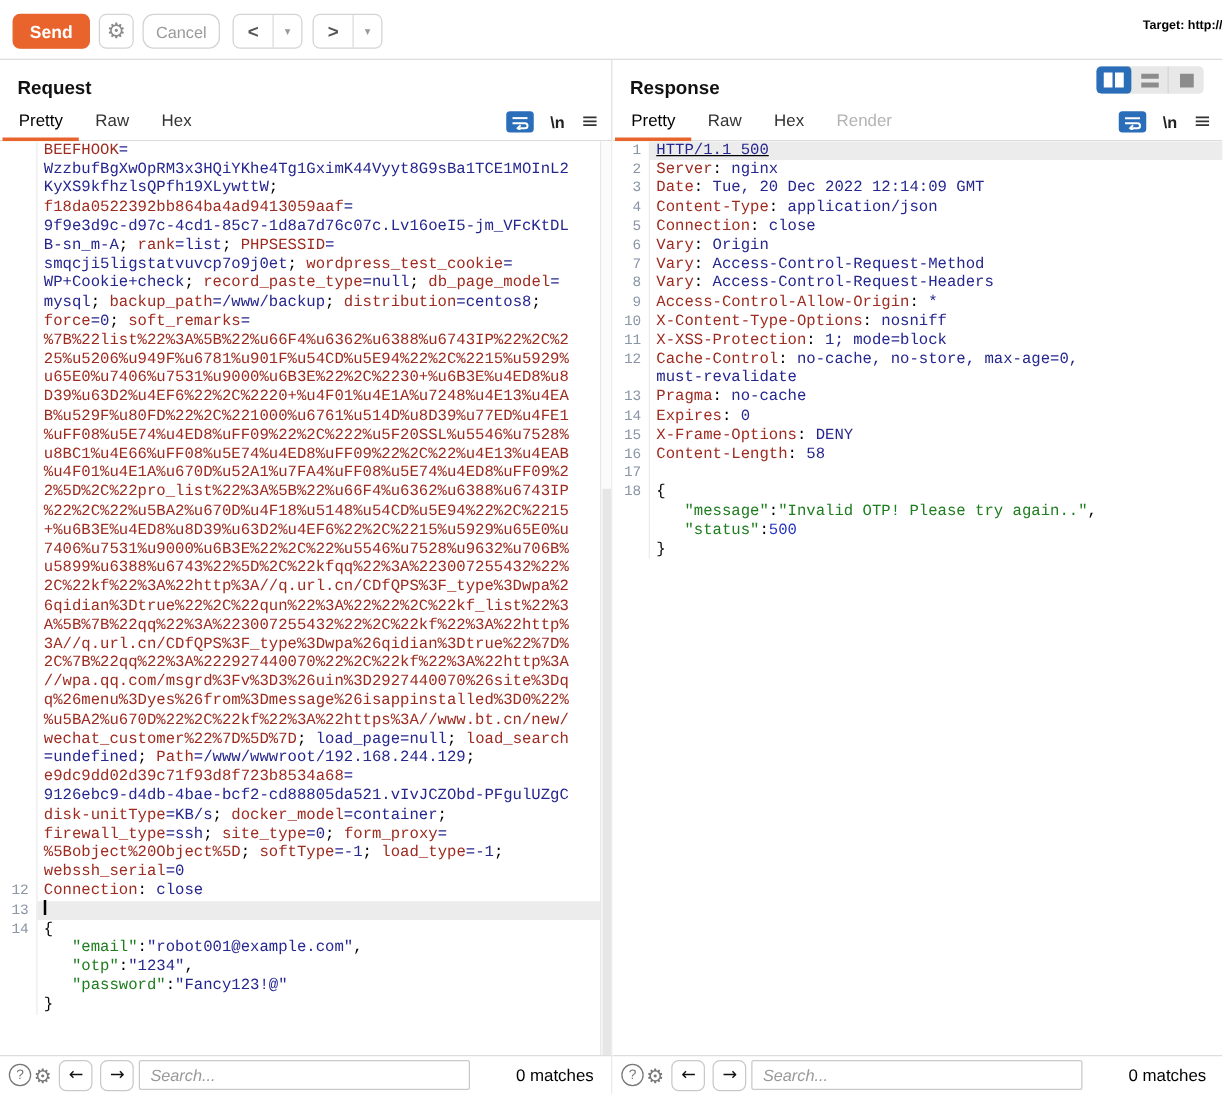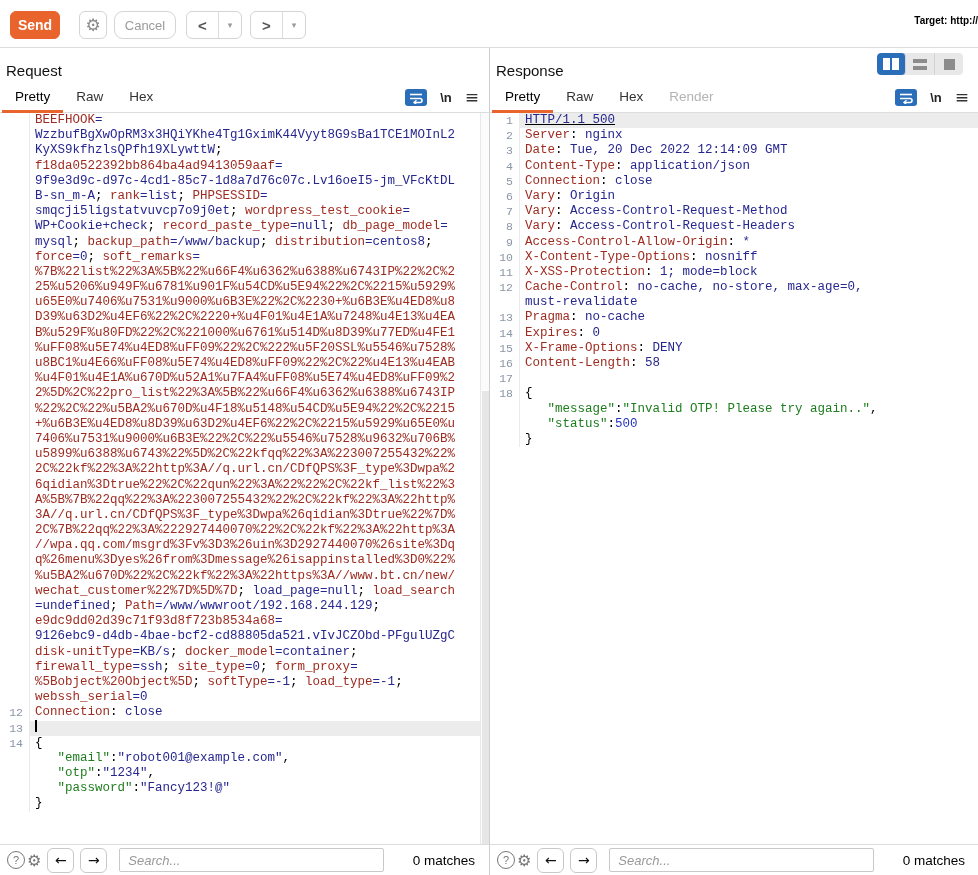--- a/index.html
+++ b/index.html
@@ -1,35 +1,35 @@
 <!DOCTYPE html>
 <html><head>
 <meta charset="utf-8">
 <style>
   html,body{margin:0;padding:0;background:#fff;}
   #app{position:relative;width:978px;height:875px;background:#fff;font-family:"Liberation Sans",sans-serif;overflow:hidden;}
   
   #toolbar{position:absolute;left:0;top:0;width:978px;height:48px;background:#fff;border-bottom:1px solid #dcdcdc;box-sizing:border-box;}
   .btn{position:absolute;top:11px;height:28px;box-sizing:border-box;border:1px solid #d4d4d4;border-radius:6px;background:#fff;display:flex;align-items:center;justify-content:center;font-size:13px;color:#9a9a9a;cursor:default;}
-  #send-btn{left:10px;width:50px;background:#e8642c;border:1px solid #e8642c;color:#fff;font-weight:bold;font-size:14px;}
+  #send-btn{left:10px;width:62px;background:#e8642c;border:1px solid #e8642c;color:#fff;font-weight:bold;font-size:14px;}
   #gear-btn{left:79px;width:28px;font-size:17px;color:#8a8a8a;font-family:"DejaVu Sans",sans-serif;}
   #cancel-btn{left:114px;width:62px;border-radius:9px;}
   .navgrp{position:absolute;top:11px;width:56px;height:28px;border:1px solid #d4d4d4;border-radius:6px;display:flex;box-sizing:border-box;}
   #back-grp{left:186px;}
   #fwd-grp{left:250px;}
   .navmain{width:31px;display:flex;align-items:center;justify-content:center;font-size:15px;font-weight:bold;color:#555;border-right:1px solid #dcdcdc;}
   .navdrop{flex:1;display:flex;align-items:center;justify-content:center;font-size:9px;color:#9a9a9a;}
   #target{position:absolute;right:0px;top:15px;font-size:10px;font-weight:bold;color:#000000;white-space:nowrap;}
   
   .panel{position:absolute;top:48px;width:489px;height:827px;background:#fff;}
   #panel-request{left:0;}
   #panel-response{left:490px;}
   #divider{position:absolute;left:489px;top:48px;width:1px;height:827px;background:#cfcfcf;}
   .panel-head{position:absolute;left:0;top:0;width:100%;height:65px;box-sizing:border-box;border-bottom:1px solid #ddd;}
-  .panel-title{position:absolute;left:6px;top:14px;font-size:15px;font-weight:normal;color:#111;}
+  .panel-title{position:absolute;left:14px;top:14px;font-size:15px;font-weight:bold;color:#111;}
   .tabs{position:absolute;left:2px;bottom:0;display:flex;align-items:flex-end;height:26px;}
   .tab{padding:4px 13px 6px 13px;font-size:13.5px;color:#333;border-bottom:3px solid transparent;margin-bottom:-1px;cursor:default;}
   .tab.active{color:#000;border-bottom:3px solid #e8642c;margin-top:14px;}
   .tab.dim{color:#b3b3b3;}
   .head-icons{position:absolute;right:10px;bottom:6px;display:flex;align-items:center;gap:13px;}
   .wrap-icon{width:22px;height:17px;background:#2a6db8;border-radius:3px;display:flex;align-items:center;justify-content:center;}
   .nl-icon{font-size:13px;font-weight:bold;color:#222;font-family:"Liberation Sans",sans-serif;}
   .menu-icon{font-size:17px;color:#333;font-family:"DejaVu Sans",sans-serif;line-height:1;}
   
   #layout-switch{position:absolute;right:16px;top:5px;height:22px;display:flex;background:#e8e8e8;border-radius:4px;overflow:hidden;}
@@ -53,21 +53,21 @@
   .c-k{color:#1e7d1e;}
   .c-s{color:#1e7d1e;}
   .c-b{color:#2533c0;}
   .scrollbar{position:absolute;right:0;top:65px;width:9px;height:731px;background:#fbfbfb;border-left:1px solid #e8e8e8;box-sizing:border-box;}
   .thumb{position:absolute;left:1px;right:0;background:#e6e6e6;}
   
   .bottombar{position:absolute;left:0;bottom:0;width:100%;height:31px;box-sizing:border-box;border-top:1px solid #ddd;background:#fff;display:flex;align-items:center;}
   .help-icon{width:16px;height:16px;border:1.5px solid #777;border-radius:50%;color:#777;font-size:11px;display:flex;align-items:center;justify-content:center;margin-left:7px;flex:none;}
   .bb-gear{font-size:16px;color:#777;margin-left:2px;font-family:"DejaVu Sans",sans-serif;flex:none;}
   .bb-btn{width:27px;height:25px;border:1px solid #c9c9c9;border-radius:6px;display:flex;align-items:center;justify-content:center;font-size:14px;color:#111;margin-left:6px;box-sizing:border-box;flex:none;font-family:"DejaVu Sans",sans-serif;}
-  .bb-search{margin-left:12px;width:265px;height:24px;box-sizing:border-box;border:1px solid #c9c9c9;border-radius:2px;padding:0 8px;font-size:13px;font-family:"Liberation Sans",sans-serif;color:#333;}
+  .bb-search{margin-left:4px;width:265px;height:24px;box-sizing:border-box;border:1px solid #c9c9c9;border-radius:2px;padding:0 8px;font-size:13px;font-family:"Liberation Sans",sans-serif;color:#333;}
   .bb-search::placeholder{font-style:italic;color:#999;}
   .bb-matches{margin-left:auto;margin-right:14px;font-size:13.5px;color:#000;white-space:nowrap;}
 </style>
 </head>
 <body>
 
 <div id="app">
 
   <div id="toolbar">
     <div class="btn" id="send-btn">Send</div>

